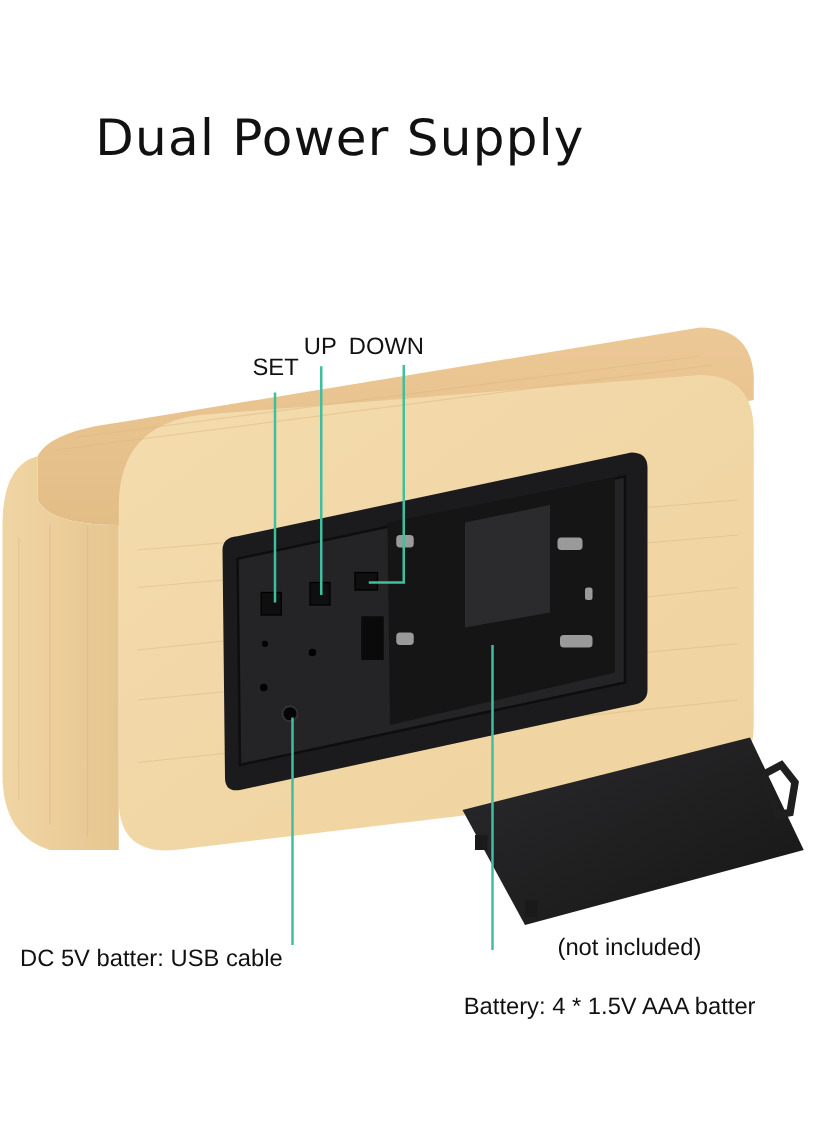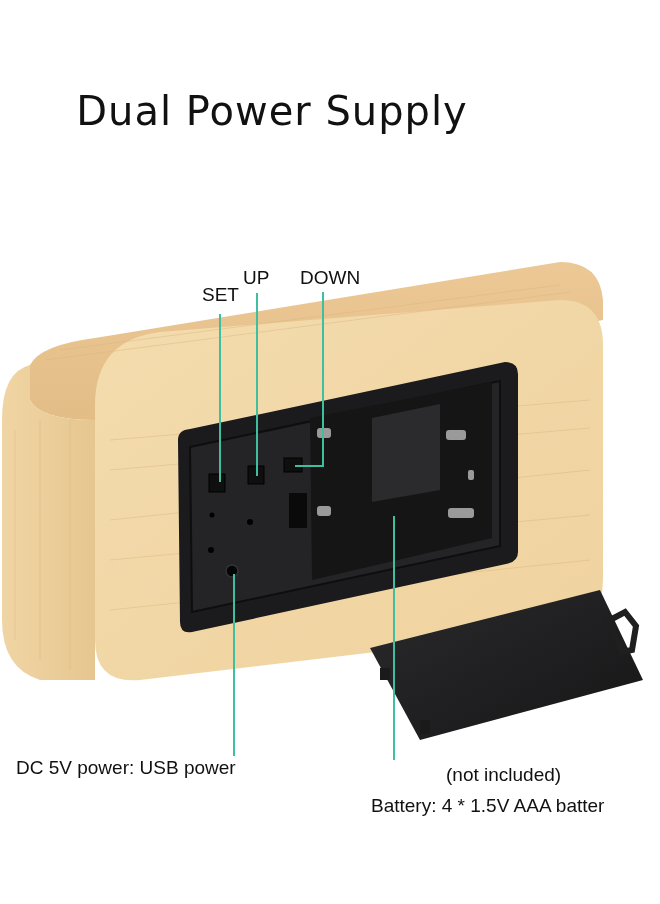--- a/index.html
+++ b/index.html
@@ -96,17 +96,17 @@
     <line x1="220" y1="314" x2="220" y2="482"></line>
     <line x1="257" y1="293" x2="257" y2="476"></line>
     <polyline points="323,292 323,466 295,466"></polyline>
     <line x1="234" y1="574" x2="234" y2="756"></line>
     <line x1="394" y1="516" x2="394" y2="760"></line>
   </g>
 </svg>
 
 <div class="lbl lbl-btn" style="left:202px; top:284px;">SET</div>
 <div class="lbl lbl-btn" style="left:243px; top:267px;text-align:center;">UP</div>
-<div class="lbl lbl-btn" style="left:300px; top:267px;">DOWN</div>
+<div class="lbl lbl-btn" style="left:279px; top:267px;">DOWN</div>
 
-<div class="lbl lbl-bottom" style="left:16px; top:757px;">DC 5V power: USB power</div>
+<div class="lbl lbl-bottom" style="left:16px; top:757px;">DC 5V batter: USB cable</div>
 <div class="lbl lbl-bottom" style="left:371px; top:795px;">Battery: 4 * 1.5V AAA batter</div>
-<div class="lbl lbl-bottom" style="left:446px; top:764px;">(not included)</div>
+<div class="lbl lbl-bottom" style="left:446px; top:748px;">(not included)</div>
 
 </body></html>

